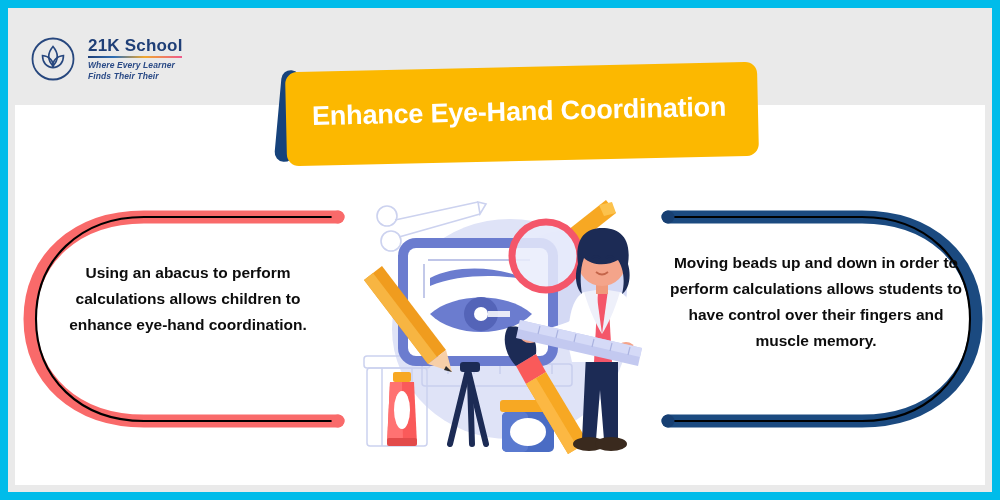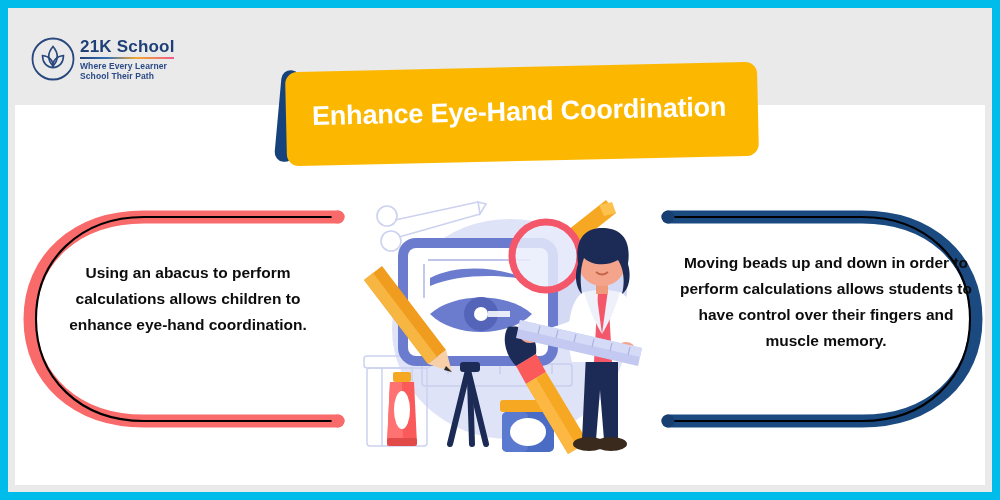--- a/index.html
+++ b/index.html
@@ -37,22 +37,21 @@
     height: 380px;
     background: #ffffff;
   }
 
   
   .logo {
     position: absolute;
     left: 22px;
     top: 28px;
     display: flex;
-    align-items: center;
-    gap: 4px;
+    gap: 12px;
   }
   .logo-mark { width: 46px; height: 46px; display:block; }
   .logo-text { display: flex; flex-direction: column; }
   .logo-title {
     font-size: 17px;
     font-weight: bold;
     color: #1f3f77;
     letter-spacing: .2px;
     line-height: 19px;
   }
@@ -61,20 +60,21 @@
     width: 94px;
     margin: 1px 0 2px 0;
     background: linear-gradient(to right, #1f3f77 0%, #2f6fb5 28%, #f0a830 60%, #ef5b8c 100%);
   }
   .logo-tag {
     font-size: 8.5px;
     font-weight: bold;
     color: #2a4a86;
     line-height: 10.5px;
     letter-spacing: .1px;
+    font-style: italic;
   }
 
   
   .banner-wrap {
     position: absolute;
     left: 262px;
     top: 58px;
     width: 500px;
     height: 100px;
   }
@@ -120,21 +120,21 @@
     position: absolute;
     top: 56px;
     width: 280px;
     font-size: 15.5px;
     font-weight: bold;
     line-height: 26px;
     color: #0d0d0d;
     text-align: center;
   }
   .panel-left .panel-text  { left: 30px; text-align: center; }
-  .panel-right .panel-text { left: 32px; top: 46px; width: 292px; }
+  .panel-right .panel-text { left: 22px; top: 46px; width: 292px; }
 
   
   .illus { position: absolute; left: 352px; top: 186px; width: 300px; height: 262px; }
 </style>
 </head>
 <body>
 
 <div class="canvas">
   <div class="frame-inner">
 
@@ -144,21 +144,21 @@
       <svg class="logo-mark" viewBox="0 0 46 46">
         <circle cx="23" cy="23" r="20.5" fill="none" stroke="#27477e" stroke-width="1.8"></circle>
         <path d="M23 10.5 C 28.5 17 28.5 24 23 30 C 17.5 24 17.5 17 23 10.5 Z" fill="none" stroke="#27477e" stroke-width="1.6"></path>
         <path d="M12.5 19.5 C 19 20 23.5 24.5 23.5 31.5 C 16.5 31.5 12.5 26.5 12.5 19.5 Z" fill="none" stroke="#27477e" stroke-width="1.6"></path>
         <path d="M33.5 19.5 C 27 20 22.5 24.5 22.5 31.5 C 29.5 31.5 33.5 26.5 33.5 19.5 Z" fill="none" stroke="#27477e" stroke-width="1.6"></path>
       </svg>
       <div class="logo-text">
         <div class="logo-title">21K School</div>
         <div class="logo-rule"></div>
         <div class="logo-tag">Where Every Learner</div>
-        <div class="logo-tag">School Their Path</div>
+        <div class="logo-tag">Finds Their Their</div>
       </div>
     </div>
 
     <div class="banner-wrap">
       <div class="banner-bar"></div>
       <div class="banner-body"></div>
       <div class="banner-title">Enhance Eye-Hand Coordination</div>
     </div>
 
     <div class="panel panel-left">

